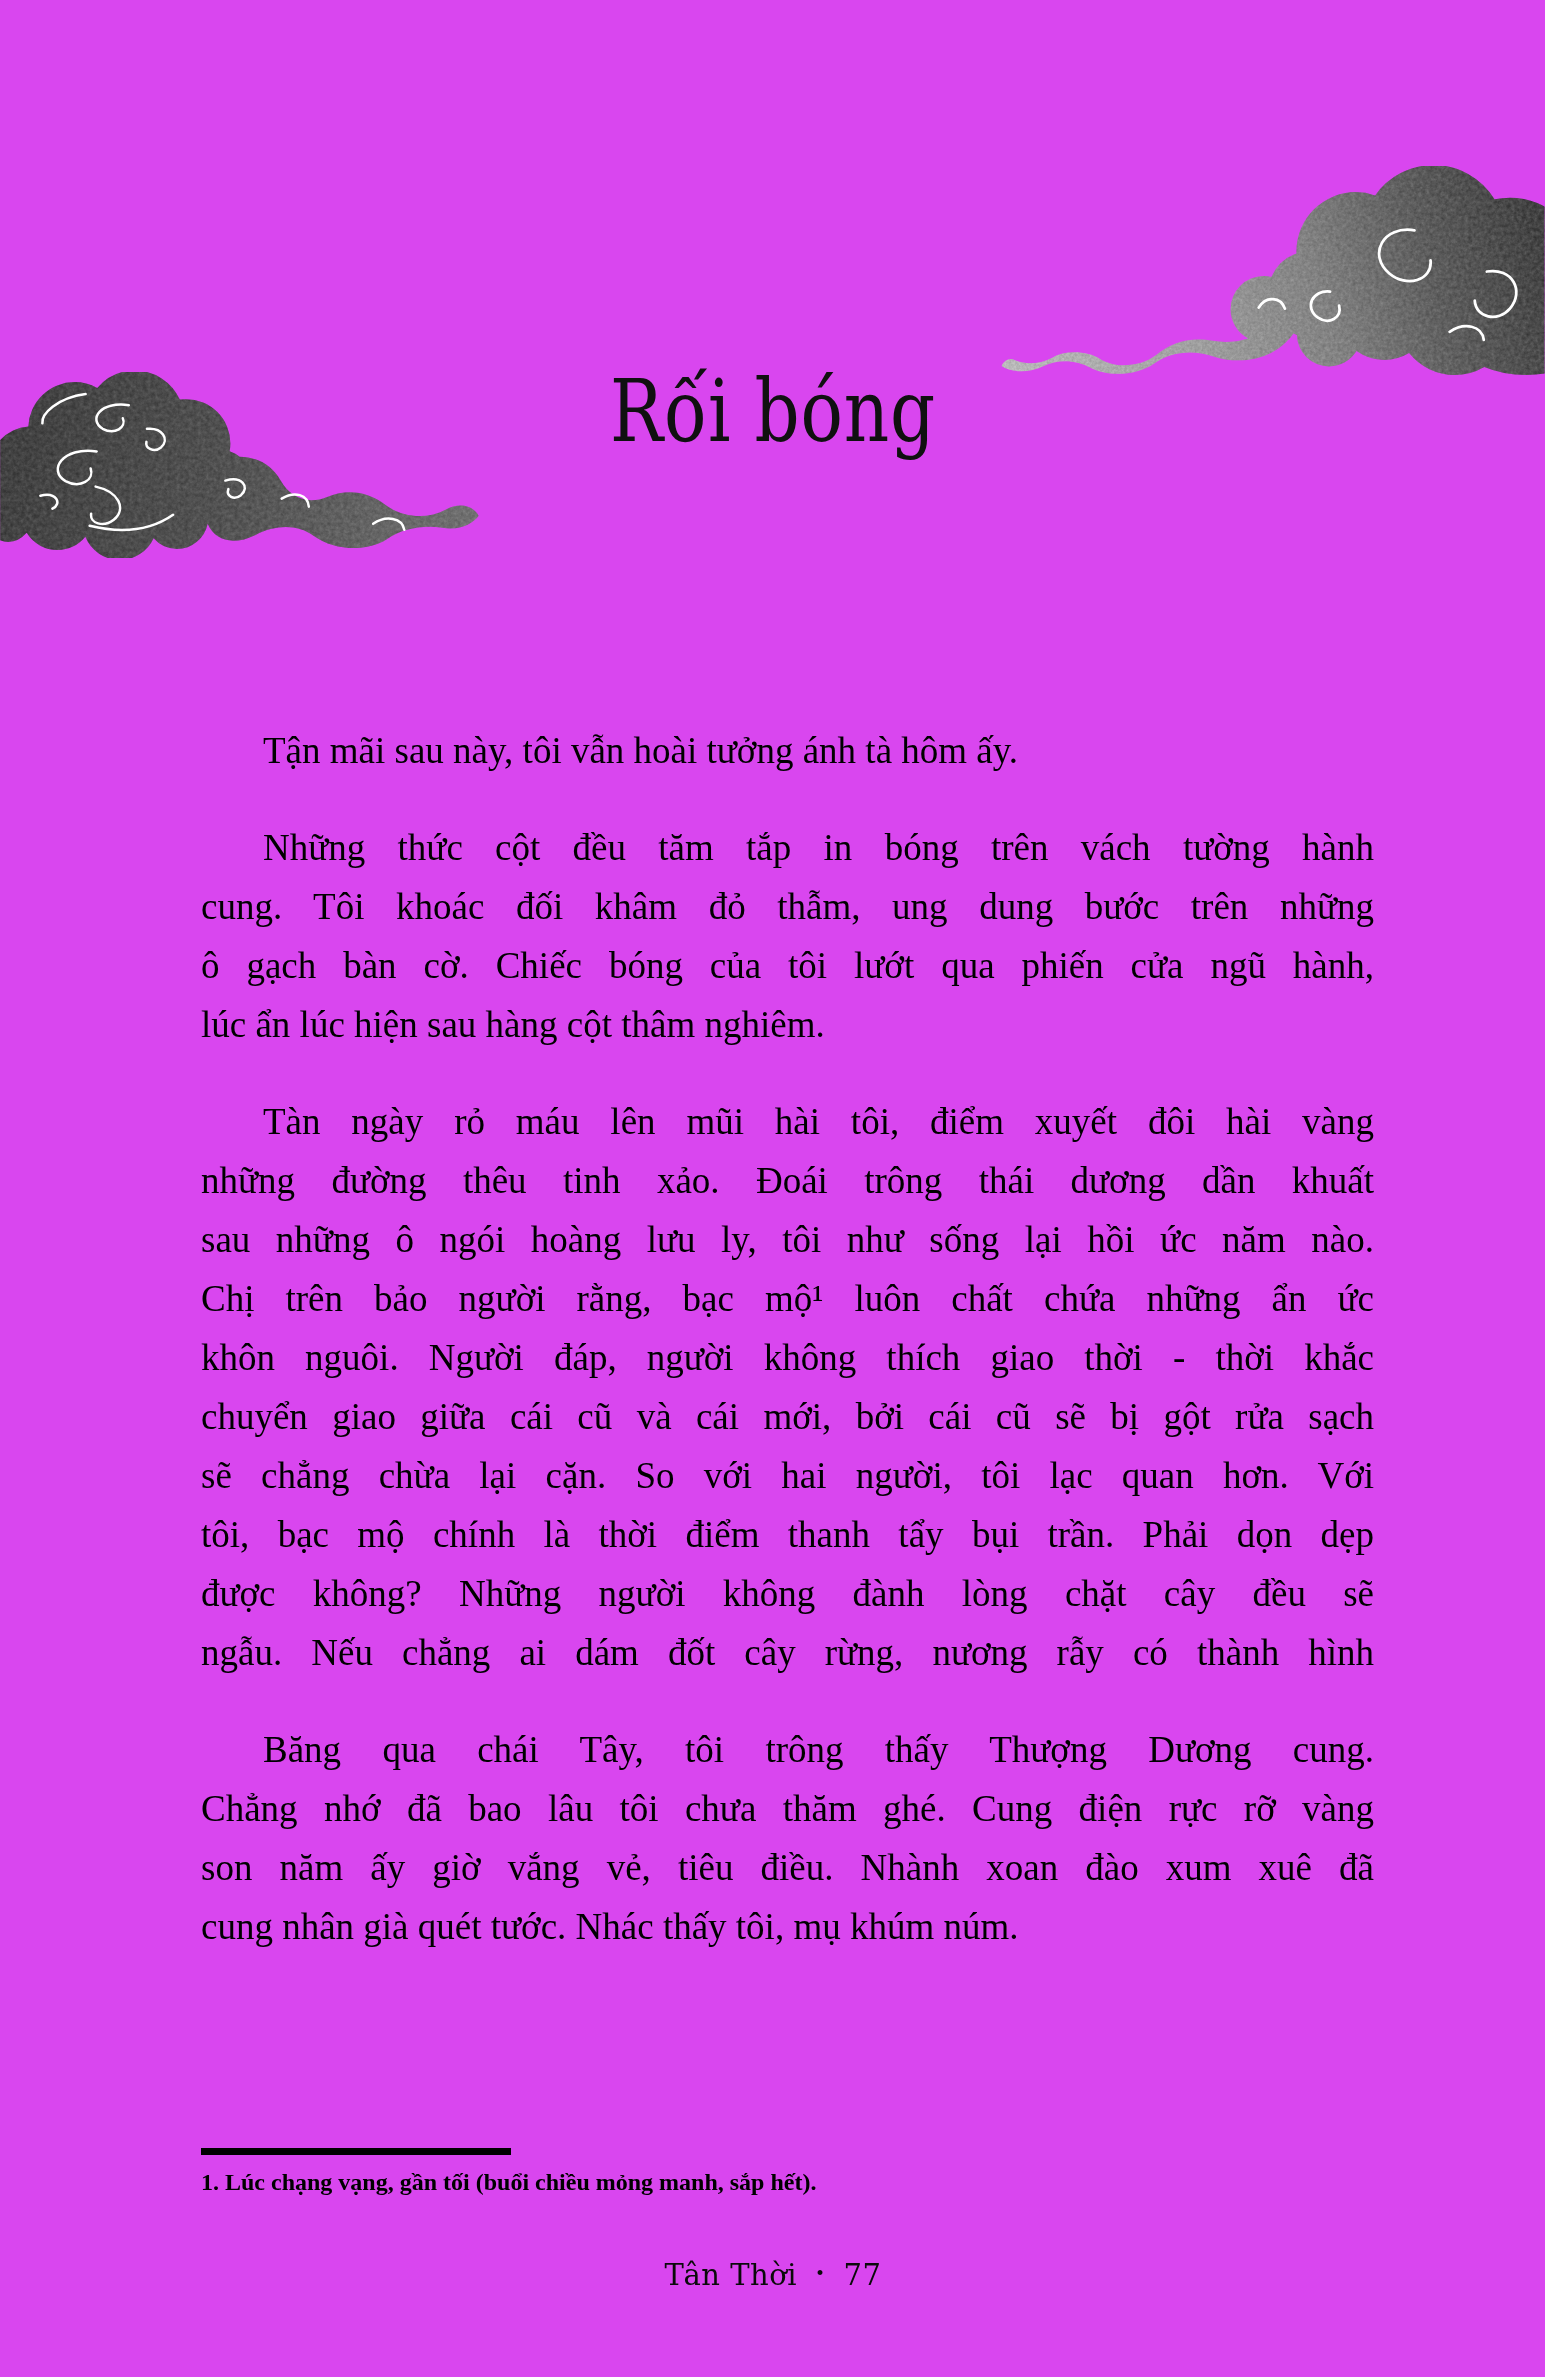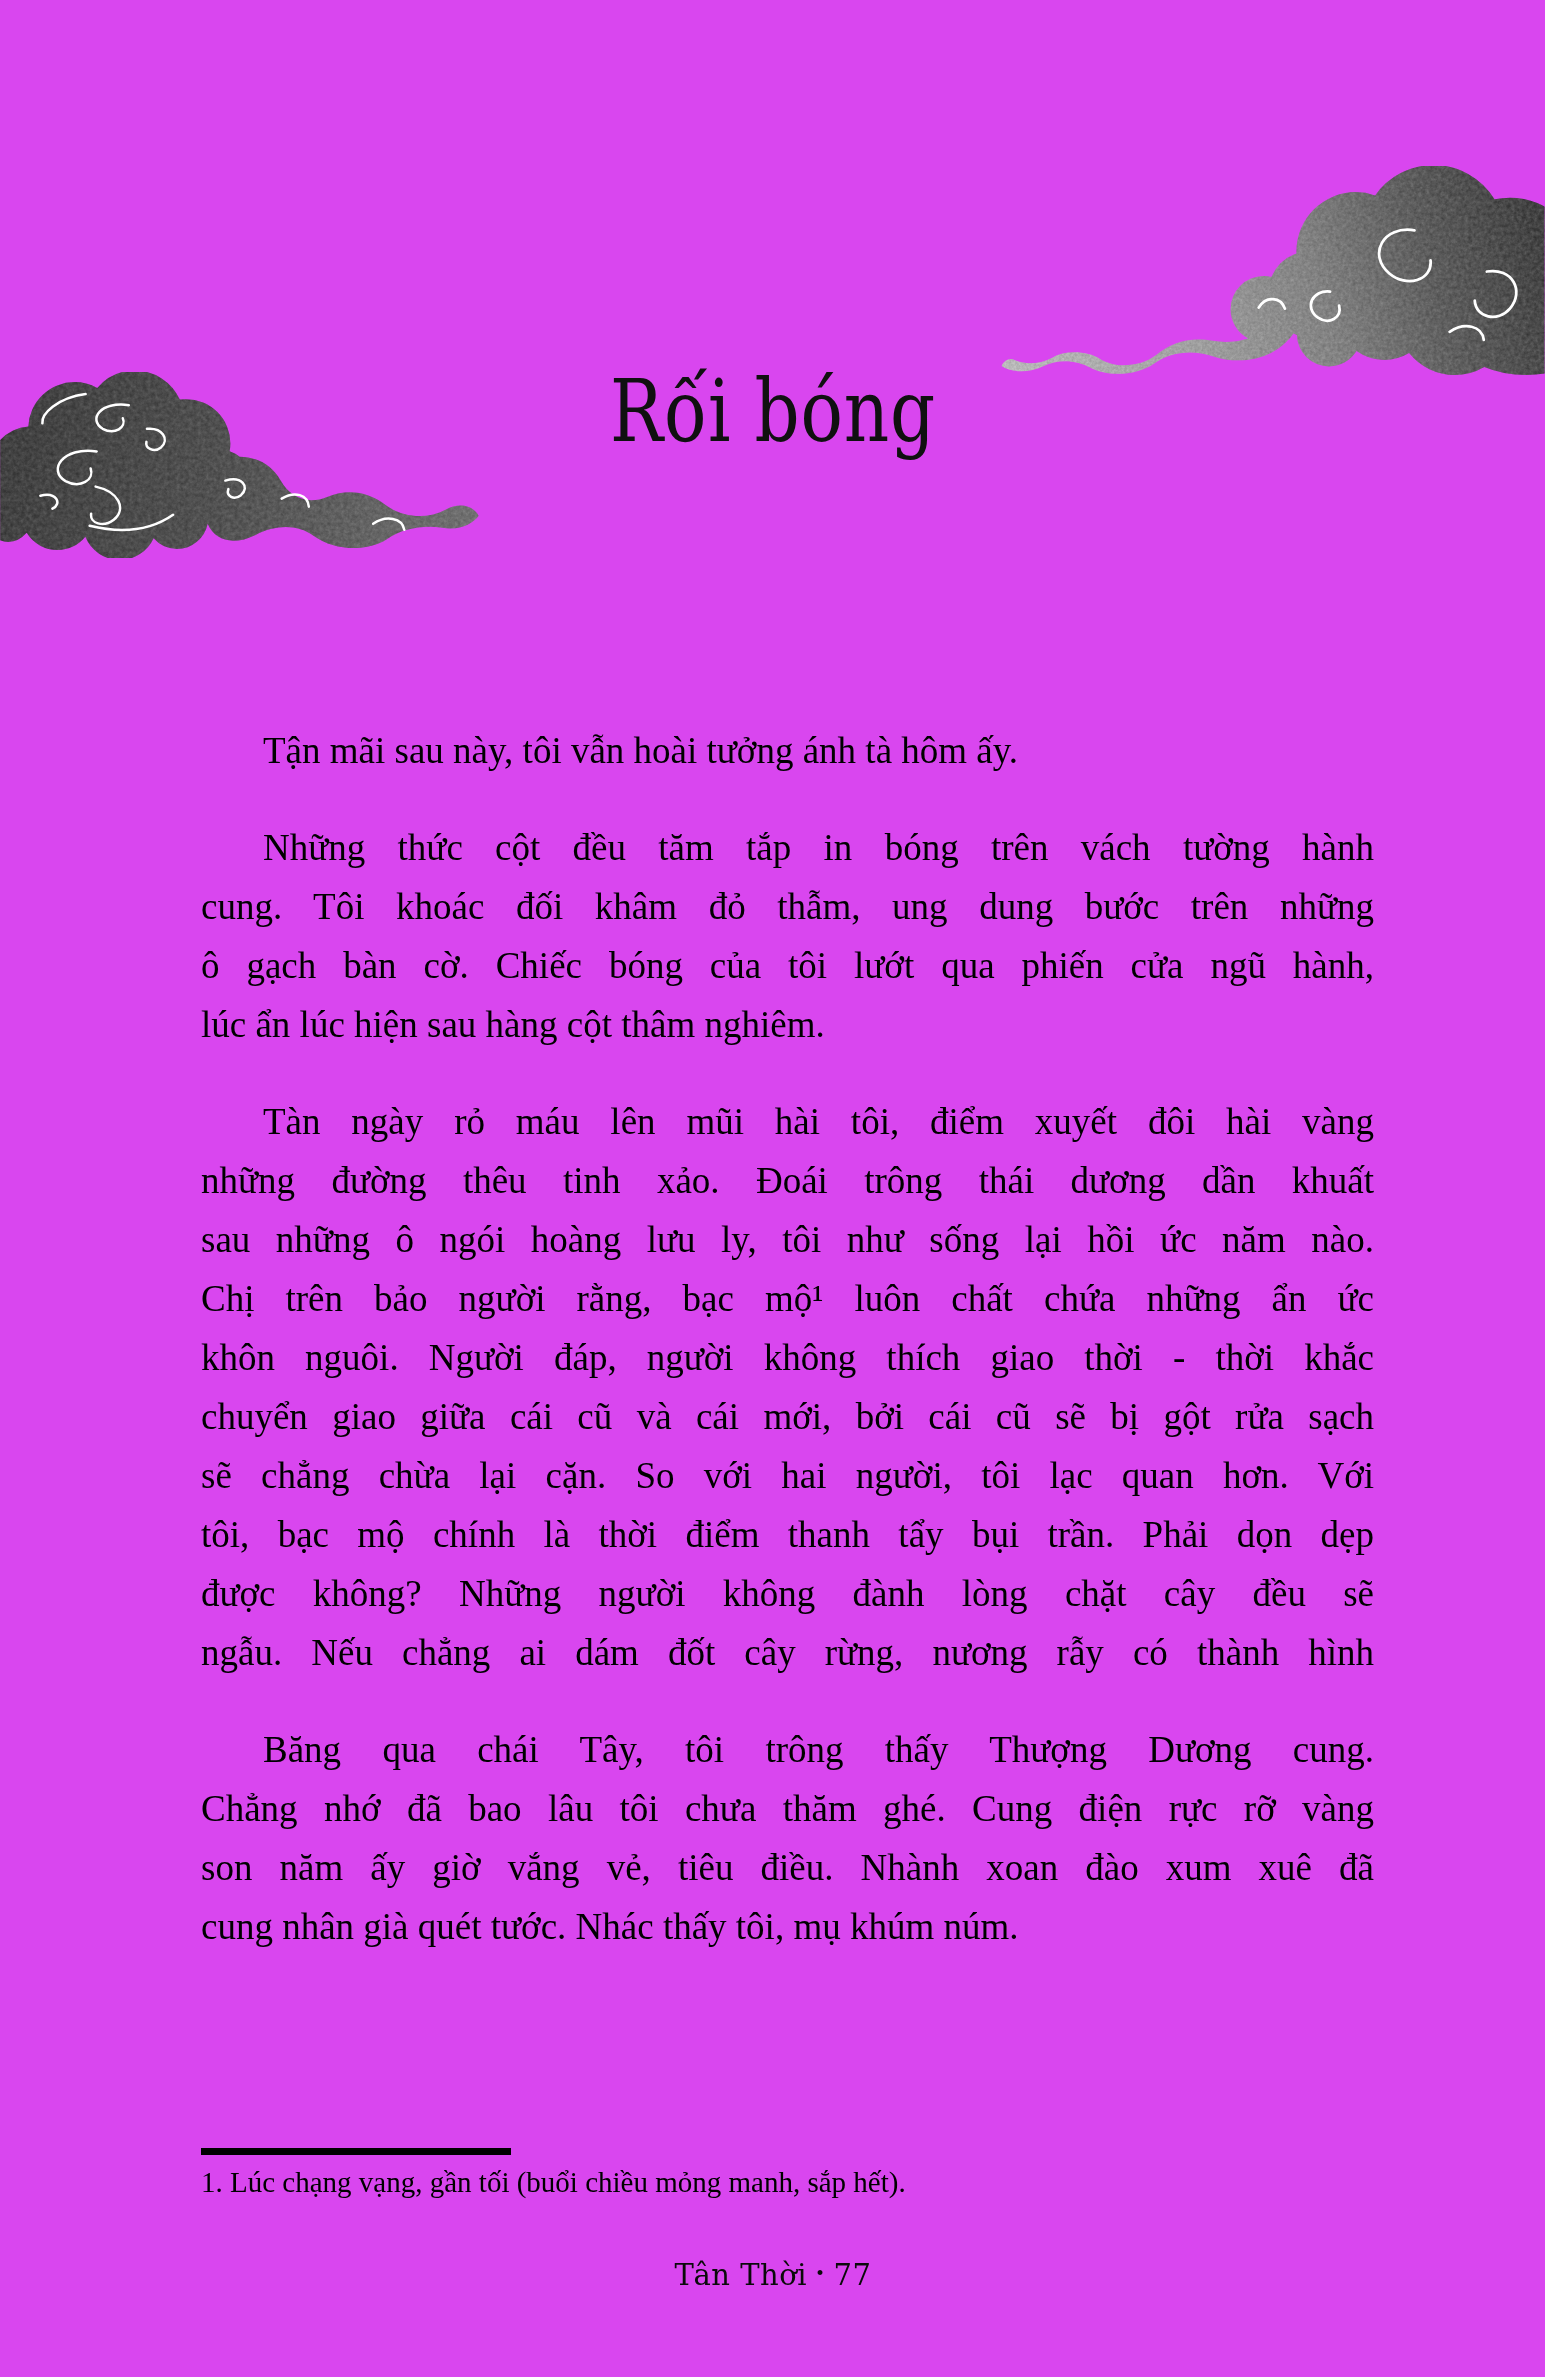--- a/index.html
+++ b/index.html
@@ -47,27 +47,27 @@
   .line.first { text-indent:62px; }
   .line.last  { text-align-last:left; }
 
   
   .footnote-rule {
     position:absolute; left:201px; top:2148px;
     width:310px; height:6.5px; background:#000;
   }
   .footnote {
     position:absolute; left:201px; top:2164px; width:1173px;
-    font-size:29px; line-height:36px; color:#000;
+    font-size:24px; line-height:36px; color:#000;font-weight:bold;
   }
 
   
   .footer {
     position:absolute; left:0; top:2258px; width:100%;
-    display:flex; justify-content:center; align-items:center; gap:8px;
+    display:flex; justify-content:center; align-items:center; gap:18px;
     font-family:"DejaVu Serif", serif;
     font-size:29px; letter-spacing:0.5px; color:#0a0a0a;
   }
   .footer .dot { font-size:17px; line-height:1; transform:translateY(-2px); }
 </style>
 </head>
 <body>
 
 <div class="page">
 

